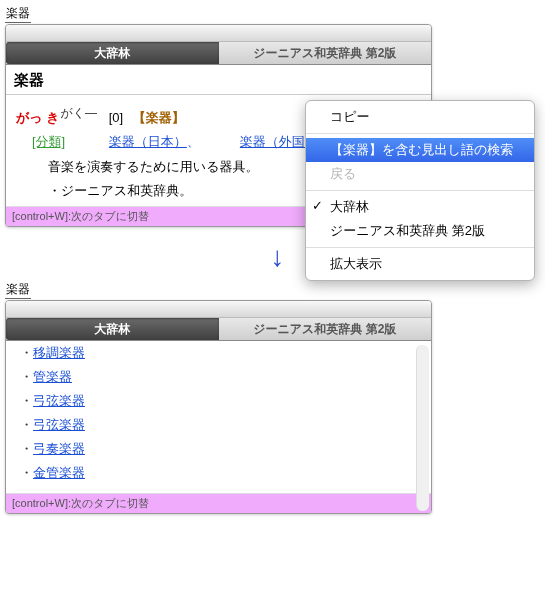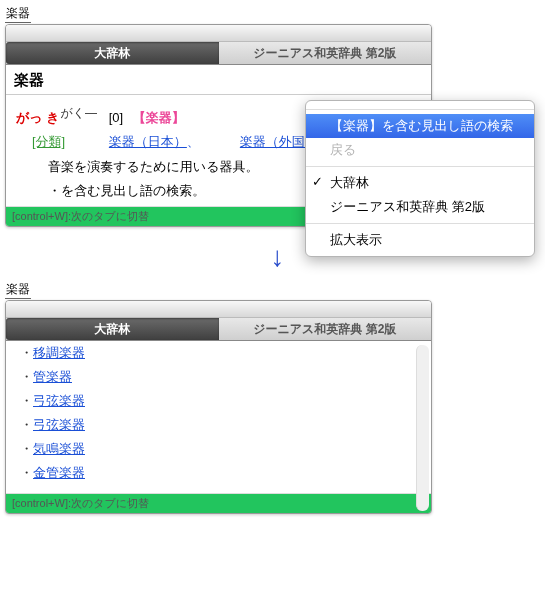--- a/index.html
+++ b/index.html
@@ -64,31 +64,31 @@
   }
   .content {
     padding: 8px 10px 4px 10px;
     font-size: 13px;
     line-height: 1.7;
     position: relative;
   }
   .reading-line .main { color: #d00; font-weight: bold; }
   .reading-line .ruby { font-size: 12px; color: #333; vertical-align: super; margin-left:1px;}
   .reading-line .idx { color: #000; margin-left: 8px; }
-  .reading-line .kanji { color: #ec4899; font-weight: bold; margin-left: 6px; }
+  .reading-line .kanji { color: #a16207; font-weight: bold; margin-left: 6px; }
   .class-line { margin-left: 16px; margin-top: 2px; }
   .class-line .lbl { color: #339933; text-decoration: underline; }
   .class-line a { color: #1a4fd6; text-decoration: underline; margin-left: 40px; }
   .class-line .sep { color: #1a4fd6; }
   .def-line { margin-left: 32px; margin-top: 2px; }
   .hint {
     font-size: 11px;
     color: #555;
     padding: 2px 6px;
-    background: #22c55e;
+    background: #f0abfc;
     border-top: 1px solid #ddd;
   }
   .scrollbar {
     position: absolute;
     right: 2px;
     top: 44px;
     bottom: 2px;
     width: 12px;
     background: #f0f0f0;
     border-left: 1px solid #ddd;
@@ -169,27 +169,28 @@
       <div class="reading-line">
         <span class="main">がっ き</span><span class="ruby">がく―</span>
         <span class="idx">[0]</span>
         <span class="kanji">【楽器】</span>
       </div>
       <div class="class-line">
         <span class="lbl">[分類]</span>
         <a href="#">楽器（日本）</a><span class="sep">、</span><a href="#">楽器（外国）</a>
       </div>
       <div class="def-line">音楽を演奏するために用いる器具。</div>
-      <div class="def-line">・を含む見出し語の検索。</div>
+      <div class="def-line">・ジーニアス和英辞典。</div>
     </div>
     <div class="hint">[control+W]:次のタブに切替</div>
   </div>
 
   
   <div class="context-menu">
+    <div class="menu-item">コピー</div>
     <div class="menu-sep"></div>
     <div class="menu-item highlight">【楽器】を含む見出し語の検索</div>
     <div class="menu-item disabled">戻る</div>
     <div class="menu-sep"></div>
     <div class="menu-item">
       <span class="check">✓</span>
       <span>大辞林</span>
     </div>
     <div class="menu-item">ジーニアス和英辞典 第2版</div>
     <div class="menu-sep"></div>
@@ -205,19 +206,19 @@
     <div class="titlebar"></div>
     <div class="tabs">
       <div class="tab active">大辞林</div>
       <div class="tab inactive">ジーニアス和英辞典 第2版</div>
     </div>
     <div class="result-list">
       <div class="row"><span class="dot">・</span><a href="#">移調楽器</a></div>
       <div class="row"><span class="dot">・</span><a href="#">管楽器</a></div>
       <div class="row"><span class="dot">・</span><a href="#">弓弦楽器</a></div>
       <div class="row"><span class="dot">・</span><a href="#">弓弦楽器</a></div>
-      <div class="row"><span class="dot">・</span><a href="#">気鳴楽器</a></div>
+      <div class="row"><span class="dot">・</span><a href="#">弓奏楽器</a></div>
       <div class="row"><span class="dot">・</span><a href="#">金管楽器</a></div>
     </div>
     <div class="hint">[control+W]:次のタブに切替</div>
     <div class="scrollbar"></div>
   </div>
 </div>
 
 </body></html>

